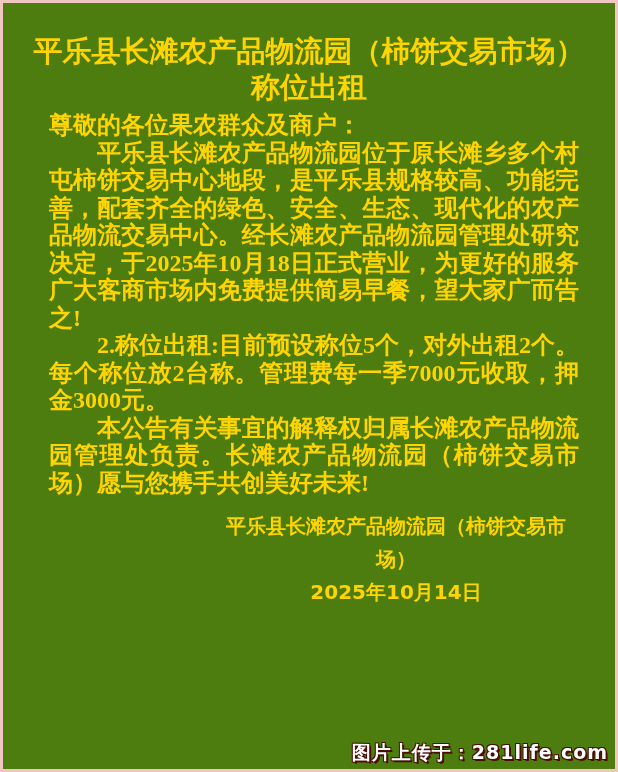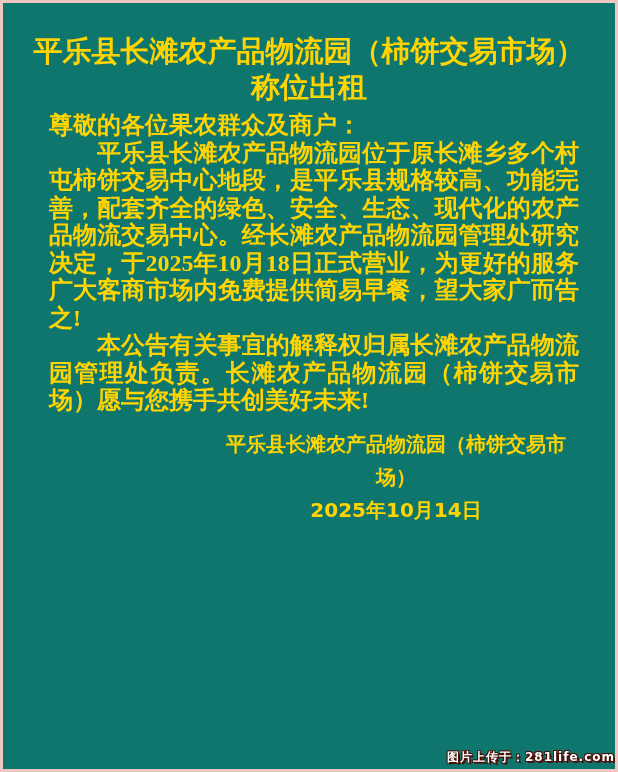--- a/index.html
+++ b/index.html
@@ -5,21 +5,21 @@
   * { margin: 0; padding: 0; box-sizing: border-box; }
   html, body { width: 618px; height: 772px; }
   body {
     font-family: "DejaVu Sans", "Liberation Sans", sans-serif;
     background: #e60012;
   }
   .poster {
     position: relative;
     width: 618px;
     height: 772px;
-    background: #0f766e;
+    background: #4d7c0f;
     border: 3px solid #f0c6c0;
     overflow: hidden;
     color: #ffd400;
     font-weight: bold;
   }
   .title {
     margin-top: 30px;
     text-align: center;
     font-size: 29px;
     line-height: 36px;
@@ -41,23 +41,23 @@
     margin-left: auto;
     margin-right: 36px;
     width: 366px;
     text-align: center;
     font-size: 20px;
     line-height: 33px;
     color: #ffd400;
   }
   .watermark {
     position: absolute;
-    right: 0;
+    right: 7px;
     bottom: 3px;
-    font-size: 12px;
+    font-size: 19px;
     letter-spacing: 1px;
     color: #ffffff;
     text-shadow:
       -1px -1px 0 #4a0f07,
        1px -1px 0 #4a0f07,
       -1px  1px 0 #4a0f07,
        1px  1px 0 #4a0f07,
        2px  2px 0 #4a0f07;
   }
 </style>
@@ -67,20 +67,21 @@
 <div class="poster">
 
   <div class="title">
     <div>平乐县长滩农产品物流园（柿饼交易市场）</div>
     <div>称位出租</div>
   </div>
 
   <div class="body-text">
     <p class="no-indent">尊敬的各位果农群众及商户：</p>
     <p>平乐县长滩农产品物流园位于原长滩乡多个村屯柿饼交易中心地段，是平乐县规格较高、功能完善，配套齐全的绿色、安全、生态、现代化的农产品物流交易中心。经长滩农产品物流园管理处研究决定，于2025年10月18日正式营业，为更好的服务广大客商市场内免费提供简易早餐，望大家广而告之!</p>
+    <p>2.称位出租:目前预设称位5个，对外出租2个。每个称位放2台称。管理费每一季7000元收取，押金3000元。</p>
     <p>本公告有关事宜的解释权归属长滩农产品物流园管理处负责。长滩农产品物流园（柿饼交易市场）愿与您携手共创美好未来!</p>
   </div>
 
   <div class="sign-block">
     <div>平乐县长滩农产品物流园（柿饼交易市场）</div>
     <div>2025年10月14日</div>
   </div>
 
   <div class="watermark">图片上传于：281life.com</div>
 

